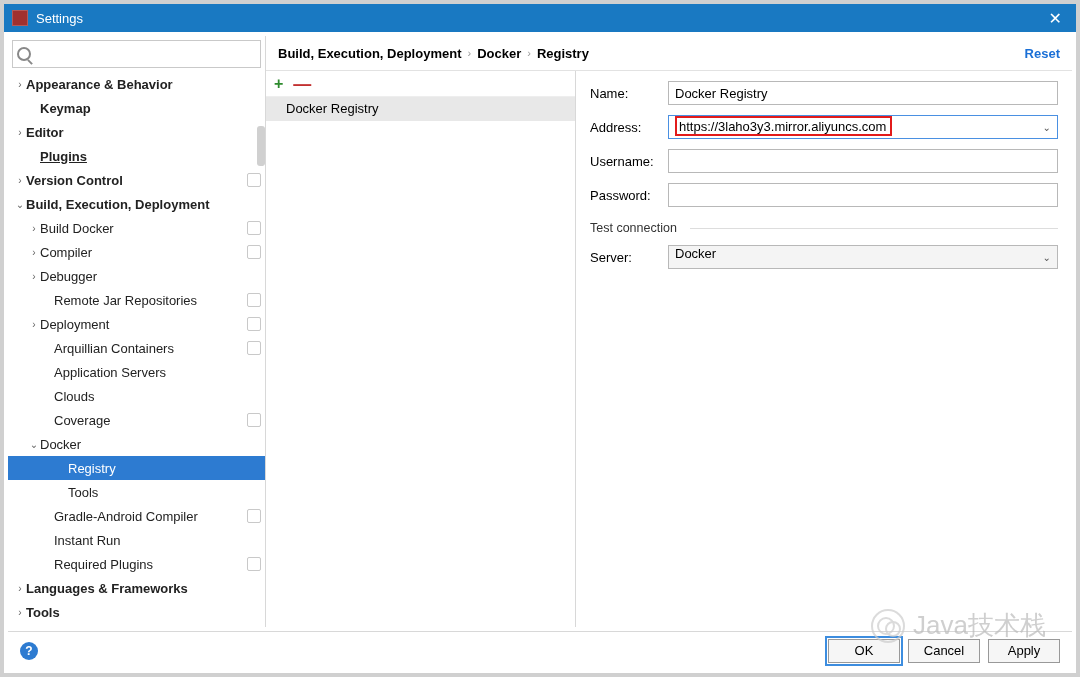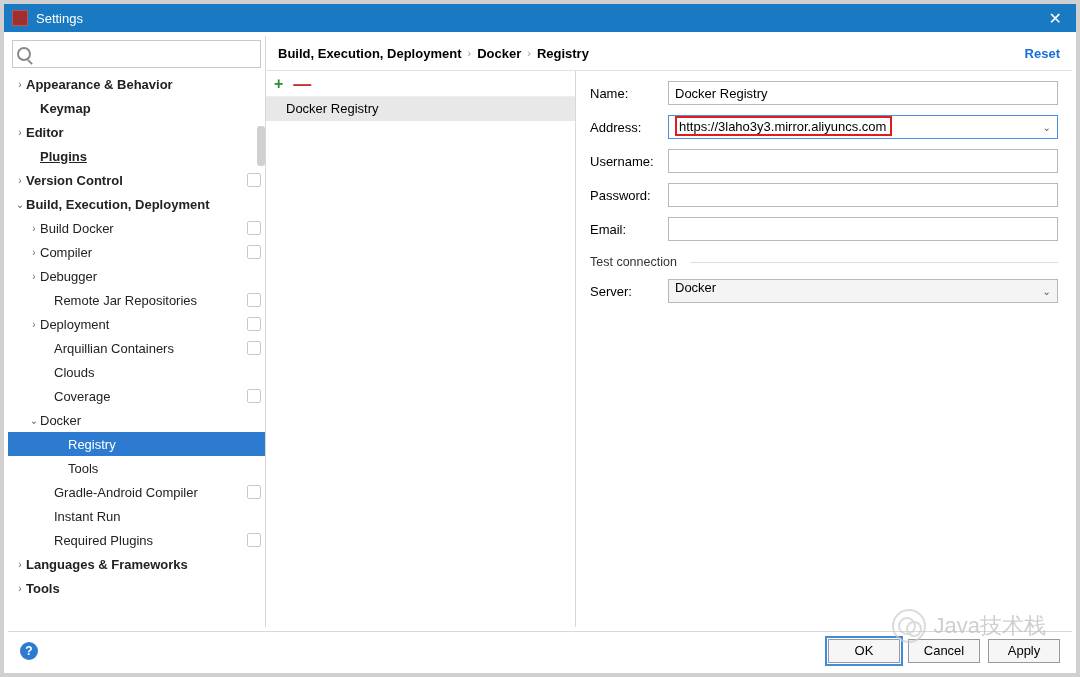--- a/index.html
+++ b/index.html
@@ -43,21 +43,21 @@
 .addr-row .combo{border:1px solid #4a90e2;}
 .addr-row .inner-box{border:2px solid #e21b1b;padding:1px 4px 1px 2px;height:20px;display:flex;align-items:center;font-size:13px;background:#fff;}
 .fieldset{margin-top:14px;}
 .fieldset .legend{font-size:12.5px;color:#333;margin-bottom:10px;position:relative;}
 .fieldset .legend:after{content:"";position:absolute;left:100px;right:0;top:50%;height:1px;background:#ddd;}
 .server-row .combo{background:#f4f4f4;}
 .footer{position:absolute;left:4px;right:4px;bottom:4px;height:38px;border-top:1px solid #d8d8d8;display:flex;align-items:center;padding:0 12px;gap:8px;background:#fff;}
 .footer .help{width:18px;height:18px;border-radius:50%;background:#2d7bd1;color:#fff;font-size:12px;display:flex;align-items:center;justify-content:center;font-weight:700;margin-right:auto;cursor:pointer;}
 .footer button{height:24px;min-width:72px;border:1px solid #999;background:#f6f6f6;font-size:13px;cursor:pointer;}
 .footer button.primary{outline:2px solid #3d8ddf;outline-offset:1px;}
-.watermark{position:absolute;right:30px;bottom:30px;color:#bbb;font-size:22px;pointer-events:none;display:flex;align-items:center;gap:8px;opacity:.7;}
+.watermark{position:absolute;right:30px;bottom:30px;color:#bbb;font-size:26px;pointer-events:none;display:flex;align-items:center;gap:8px;opacity:.7;}
 .watermark .wx{width:34px;height:34px;border:2px solid #ccc;border-radius:50%;position:relative;}
 .watermark .wx:before,.watermark .wx:after{content:"";position:absolute;border:2px solid #ccc;border-radius:50%;}
 .watermark .wx:before{width:14px;height:14px;left:4px;top:6px;}
 .watermark .wx:after{width:12px;height:12px;right:2px;bottom:4px;}
 </style>
 </head>
 <body>
 
 <div class="outer">
   <div class="titlebar">
@@ -123,20 +123,24 @@
             <span>Deployment</span>
             <span class="badge"></span>
           </div>
           <div class="row" style="padding-left: 34px;">
             <span class="arrow"></span>
             <span>Arquillian Containers</span>
             <span class="badge"></span>
           </div>
           <div class="row" style="padding-left: 34px;">
             <span class="arrow"></span>
+            <span>Application Servers</span>
+          </div>
+          <div class="row" style="padding-left: 34px;">
+            <span class="arrow"></span>
             <span>Clouds</span>
           </div>
           <div class="row" style="padding-left: 34px;">
             <span class="arrow"></span>
             <span>Coverage</span>
             <span class="badge"></span>
           </div>
           <div class="row" style="padding-left: 20px;">
             <span class="arrow">⌄</span>
             <span>Docker</span>
@@ -209,24 +213,20 @@
             </div>
           </div>
           <div class="form-row">
             <label>Username:</label>
             <input value="" style="">
           </div>
           <div class="form-row">
             <label>Password:</label>
             <input type="password" value="" style="">
           </div>
-          <div class="form-row">
-            <label>Email:</label>
-            <input value="" style="">
-          </div>
           <div class="fieldset">
             <div class="legend">Test connection</div>
             <div class="form-row server-row">
               <label>Server:</label>
               <div class="combo">
                 <span>Docker</span>
                 <span class="chev">⌄</span>
               </div>
             </div>
           </div>

